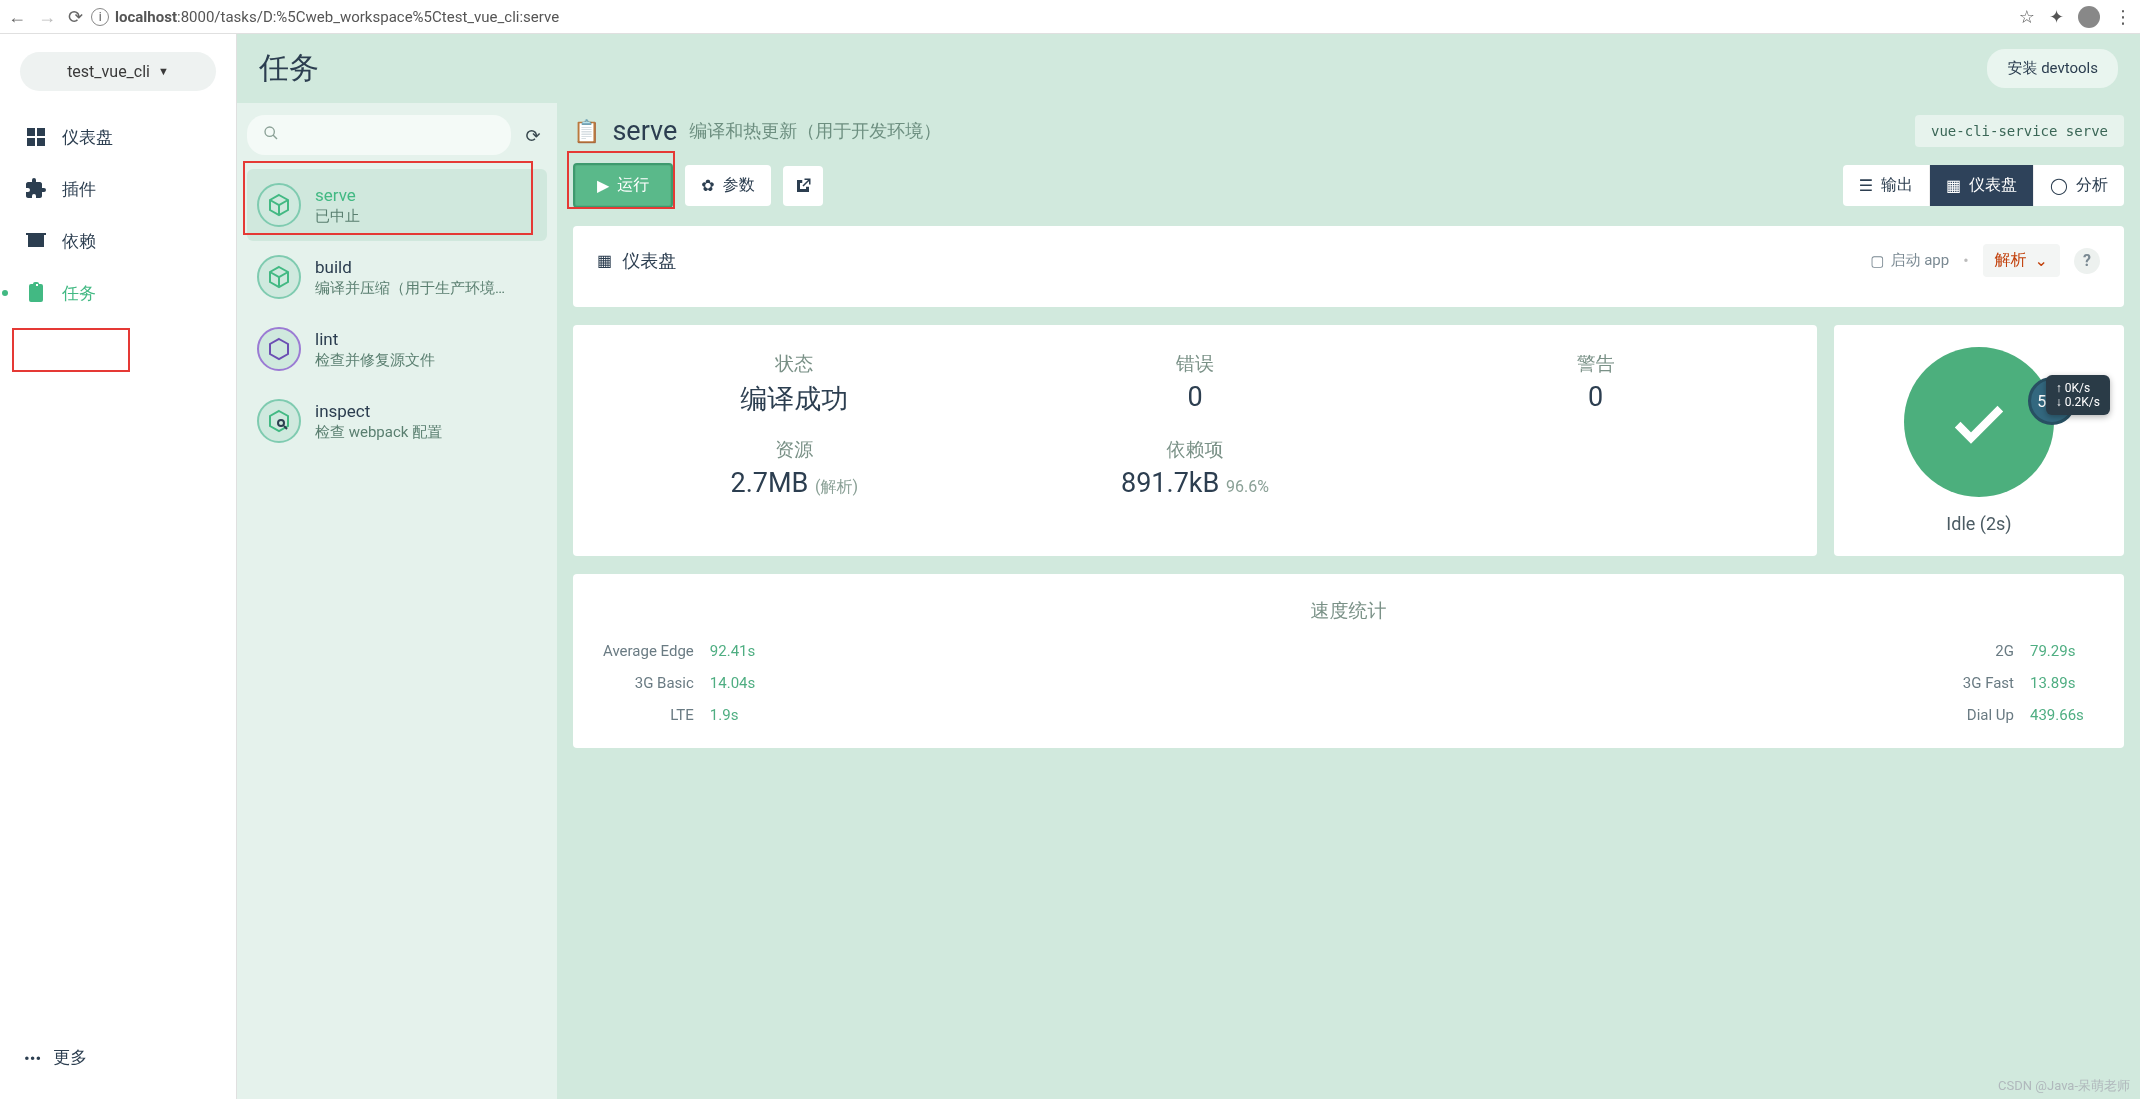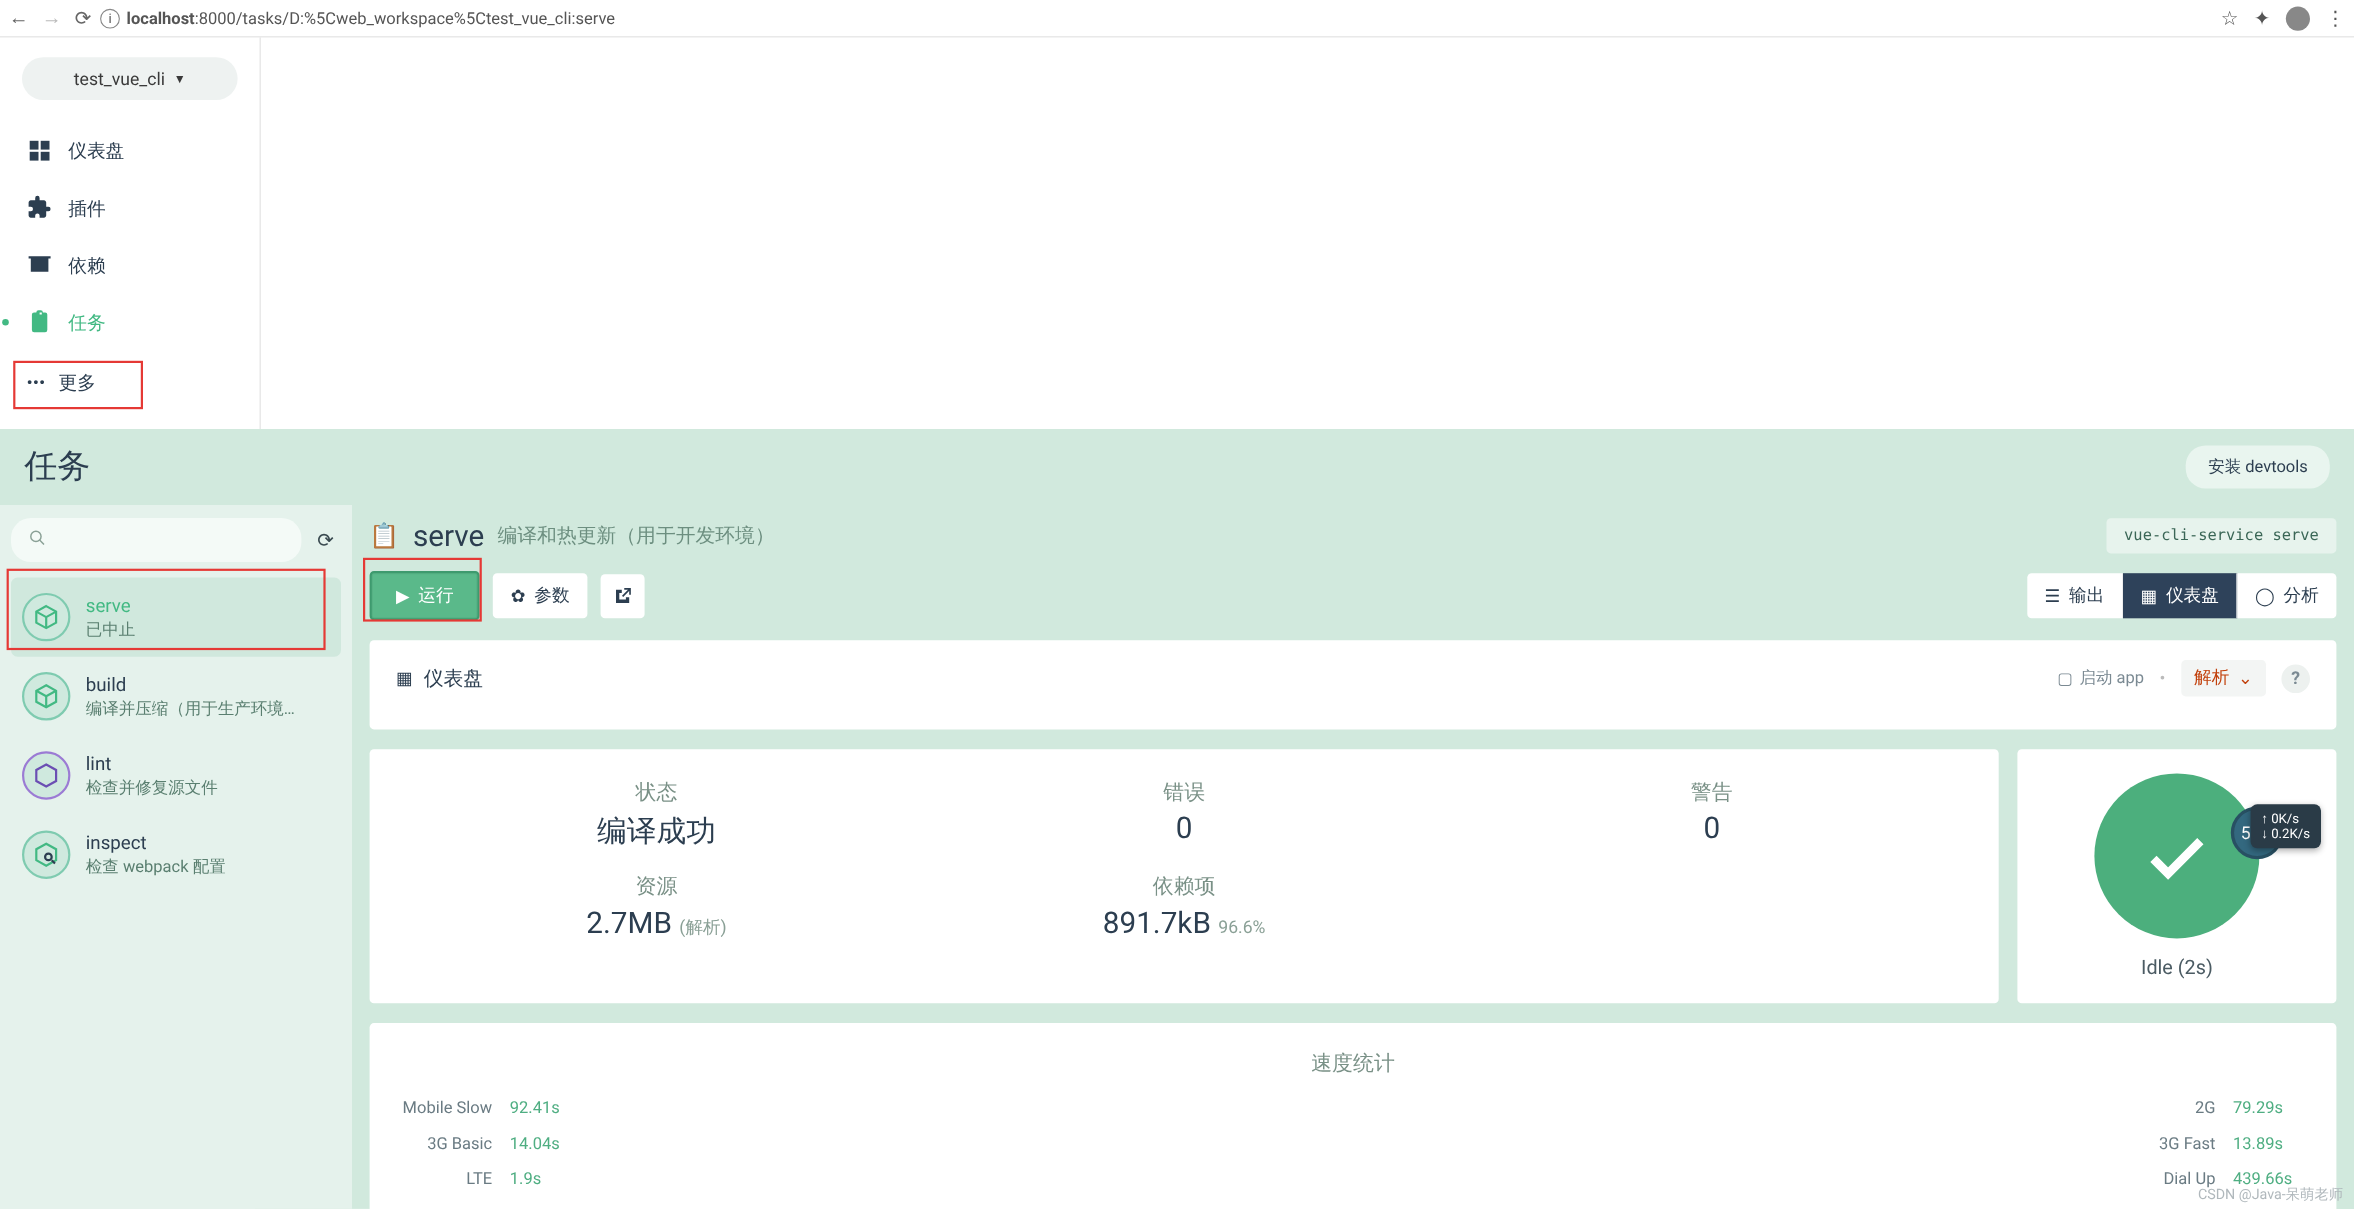--- a/index.html
+++ b/index.html
@@ -6,21 +6,21 @@
 body { background: #fff; color: #2c3e50; }
 
 .browser-bar { height: 34px; display: flex; align-items: center; padding: 0 8px; border-bottom: 1px solid #e0e0e0; gap: 8px; }
 .browser-bar .nav-icons { display: flex; gap: 12px; color: #666; }
 .browser-bar .nav-icons span { font-size: 18px; cursor: pointer; }
 .browser-bar .url-wrap { display: flex; align-items: center; gap: 6px; color: #555; font-size: 15px; }
 .browser-bar .url-wrap .info { width: 18px; height: 18px; border: 1px solid #888; border-radius: 50%; display: inline-flex; align-items: center; justify-content: center; font-size: 12px; }
 .browser-bar .right-icons { margin-left: auto; display: flex; gap: 14px; color: #555; font-size: 18px; align-items: center; }
 .avatar { width: 22px; height: 22px; background: #888; border-radius: 50%; }
 
-.app { display: flex; height: calc(100vh - 34px); flex-direction: column; }
+.app { display: flex; height: calc(100vh - 34px); }
 
 .sidebar-left { width: 237px; border-right: 1px solid #e0e0e0; display: flex; flex-direction: column; padding: 12px 0; }
 .project-select { margin: 6px 20px 20px; background: #eef2f1; border-radius: 20px; padding: 10px 18px; display: flex; align-items: center; justify-content: center; gap: 8px; cursor: pointer; color: #3a3a3a; }
 .project-select .chev { font-size: 11px; }
 .nav-item { display: flex; align-items: center; gap: 14px; padding: 14px 24px; color: #2c3e50; cursor: pointer; font-size: 17px; position: relative; }
 .nav-item.active { color: #42b983; }
 .nav-item.active::before { content: ""; position: absolute; left: 2px; width: 6px; height: 6px; background: #42b983; border-radius: 50%; }
 .nav-icon { width: 24px; height: 24px; display: inline-flex; align-items: center; justify-content: center; }
 .sidebar-left .more { margin-top: auto; padding: 18px 24px; display: flex; align-items: center; gap: 12px; color: #2c3e50; font-size: 17px; cursor: pointer; }
 .red-box-nav { position: absolute; border: 2px solid #e53935; pointer-events: none; }
@@ -334,21 +334,21 @@
             </div>
             <div class="idle-text">Idle (2s)</div>
           </div>
         </div>
 
         <div class="speed-card" style="margin-top:18px">
           <div class="speed-title">速度统计</div>
           <div class="speed-cols" id="speed-cols">
               <div class="speed-col">
                 <div class="speed-row">
-                  <span class="k">Mobile Slow</span>
+                  <span class="k">Average Edge</span>
                   <span class="v">92.41s</span>
                 </div>
                 <div class="speed-row">
                   <span class="k">3G Basic</span>
                   <span class="v">14.04s</span>
                 </div>
                 <div class="speed-row">
                   <span class="k">LTE</span>
                   <span class="v">1.9s</span>
                 </div>

